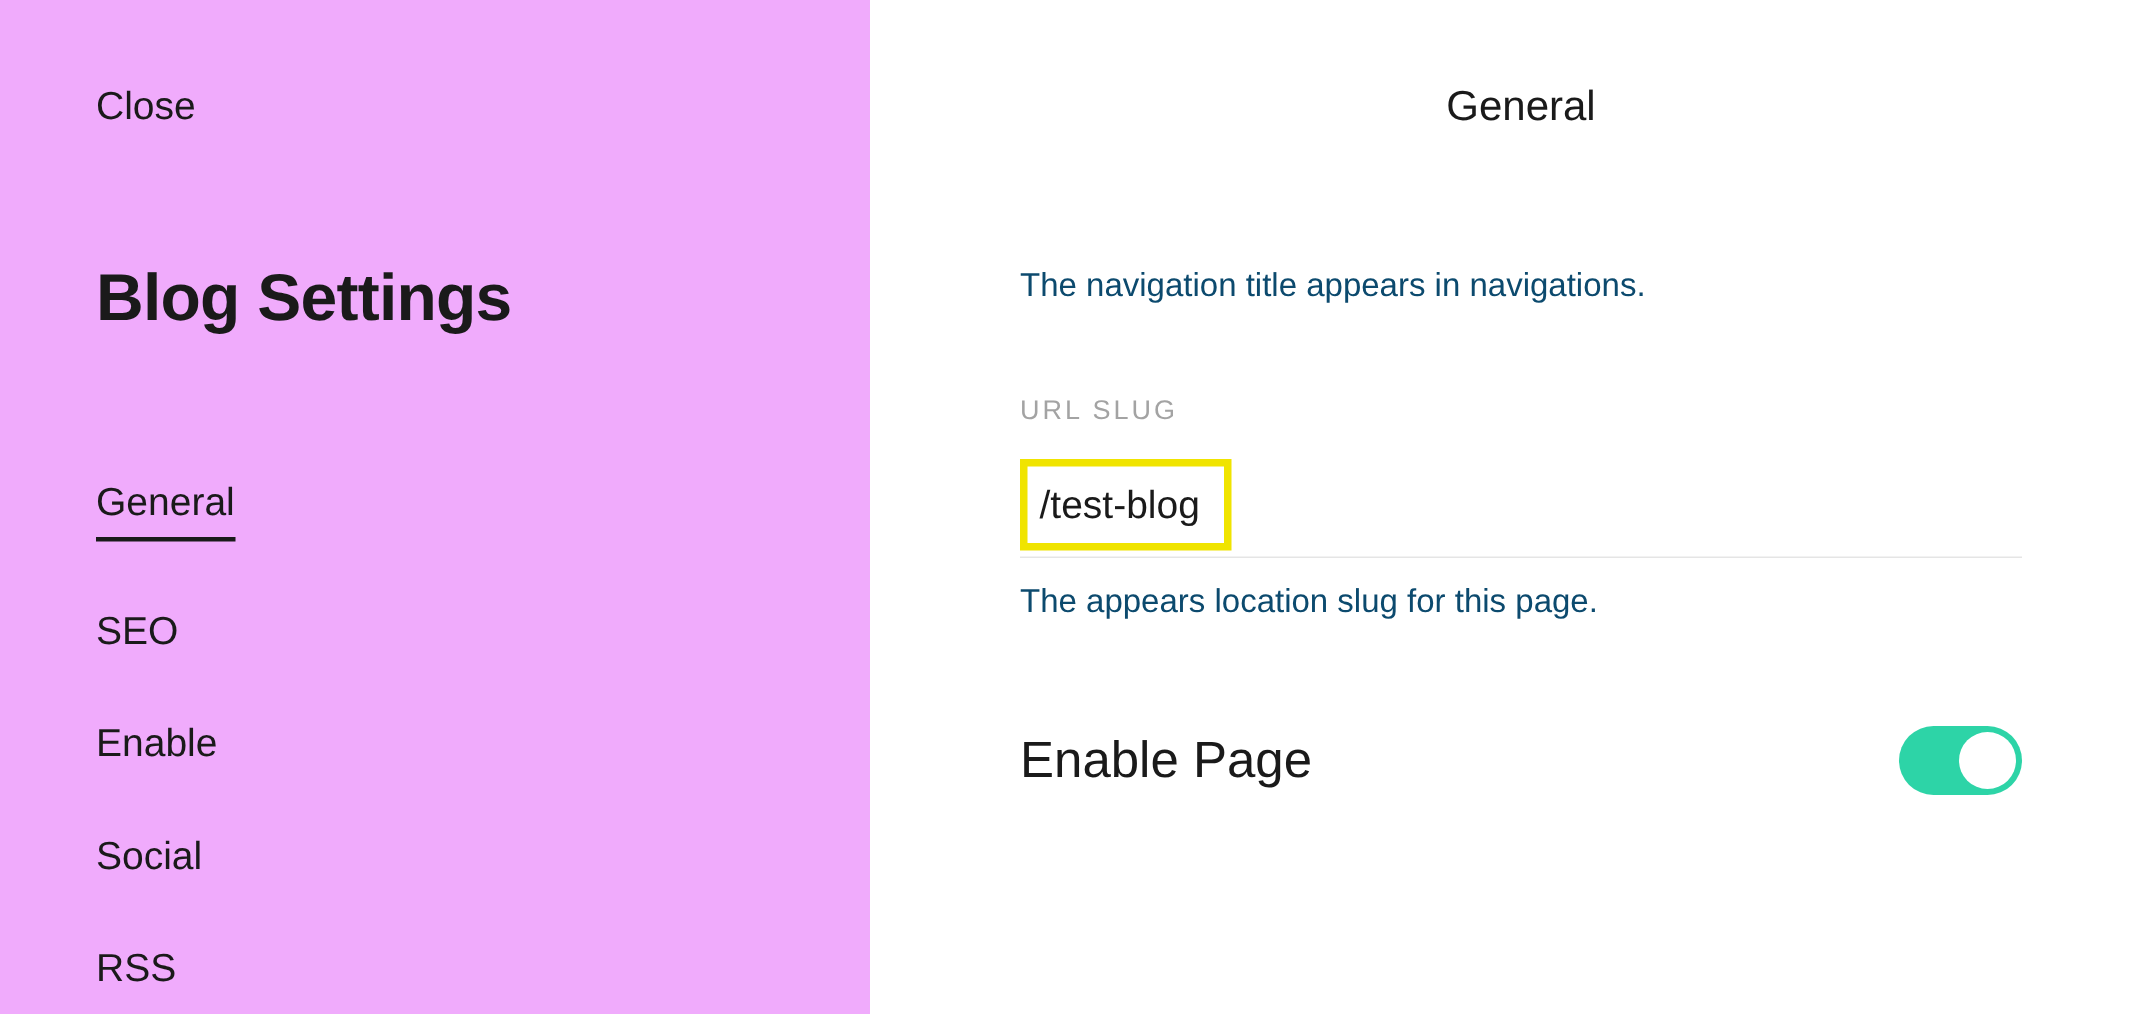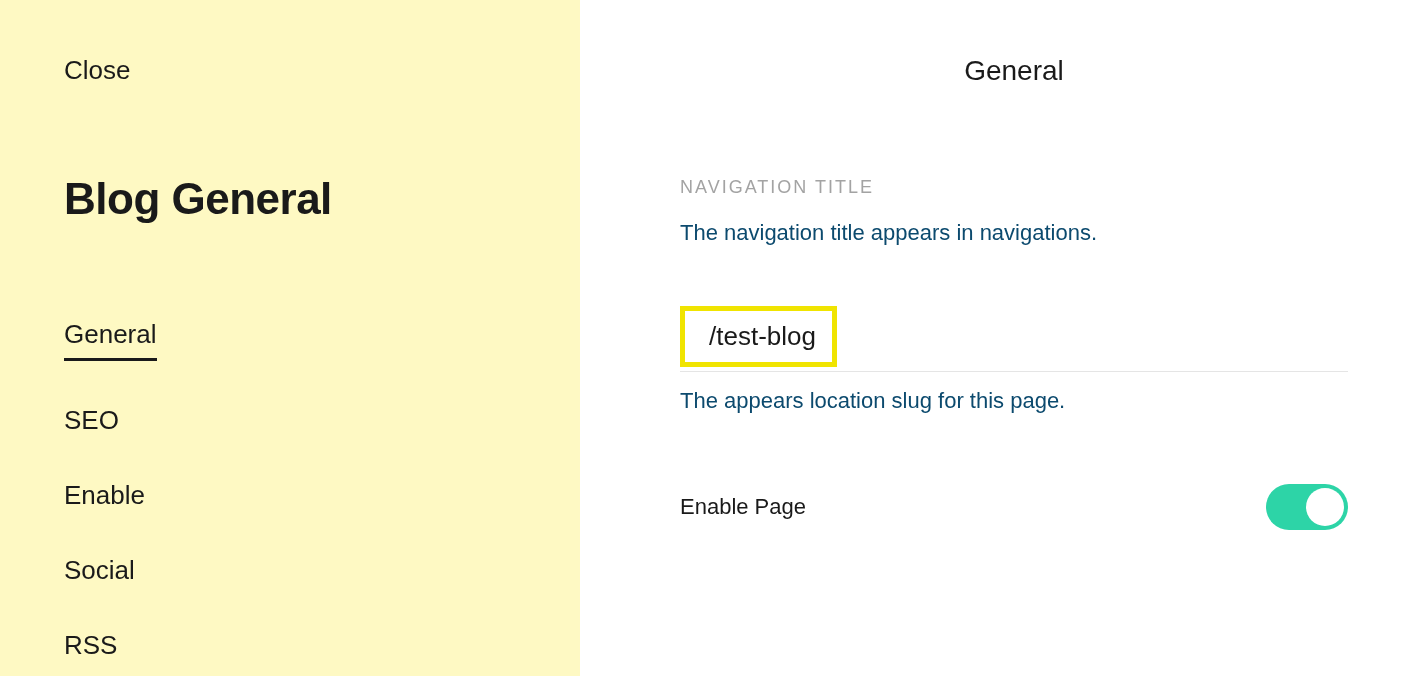--- a/index.html
+++ b/index.html
@@ -11,21 +11,21 @@
       font-family: -apple-system, BlinkMacSystemFont, "Segoe UI", Helvetica, Arial, sans-serif;
       display: flex;
       width: 1428px;
       height: 676px;
       background: #fff;
       overflow: hidden;
       color: #1a1a1a;
     }
     .sidebar {
       width: 580px;
-      background: #fef9c3;
+      background: #f0abfc;
       padding: 55px 0 0 64px;
       flex-shrink: 0;
     }
     .close-button {
       font-size: 26px;
       font-weight: 400;
       color: #1a1a1a;
       cursor: pointer;
       margin-bottom: 88px;
       background: none;
@@ -82,21 +82,21 @@
       border: none;
       outline: none;
       width: 100%;
       padding: 2px 0 18px 0;
       border-bottom: 1px solid #e5e5e5;
       font-family: inherit;
       background: transparent;
     }
     .highlight-box {
       border: 5px solid #f0e400;
-      padding: 10px 16px 10px 24px;
+      padding: 10px 16px 10px 8px;
       display: inline-block;
       margin-bottom: 10px;
     }
     .highlight-box .slug-text {
       font-size: 26px;
       color: #1a1a1a;
       font-family: inherit;
     }
     .slug-underline {
       border-bottom: 1px solid #e5e5e5;
@@ -108,21 +108,21 @@
       color: #0c4a6e;
       margin-top: 16px;
     }
     .toggle-row {
       display: flex;
       align-items: center;
       justify-content: space-between;
       margin-top: 70px;
     }
     .toggle-label {
-      font-size: 22px;
+      font-size: 34px;
       color: #1a1a1a;
     }
     .toggle {
       width: 82px;
       height: 46px;
       background: #2dd4a7;
       border-radius: 23px;
       position: relative;
       cursor: pointer;
     }
@@ -134,40 +134,40 @@
       position: absolute;
       top: 4px;
       right: 4px;
     }
   </style>
 </head>
 <body>
 
 <aside class="sidebar">
   <button class="close-button">Close</button>
-  <h1 class="settings-title">Blog General</h1>
+  <h1 class="settings-title">Blog Settings</h1>
   <ul class="nav-list">
     <li class="nav-item active">General</li><br>
     <li class="nav-item">SEO</li><br>
     <li class="nav-item">Enable</li><br>
     <li class="nav-item">Social</li><br>
     <li class="nav-item">RSS</li><br>
     
   </ul>
 </aside>
 
 <main class="main">
   <h2 class="main-header">General</h2>
 
   <div class="field-group">
-    <div class="field-label">NAVIGATION TITLE</div>
     <div class="field-description">The navigation title appears in navigations.</div>
   </div>
 
   <div class="field-group">
+    <div class="field-label">URL SLUG</div>
     <div class="highlight-box">
       <span class="slug-text">/test-blog</span>
     </div>
     <div class="slug-underline"></div>
     <div class="field-description">The appears location slug for this page.</div>
   </div>
 
   <div class="toggle-row">
     <span class="toggle-label">Enable Page</span>
     <div class="toggle">

